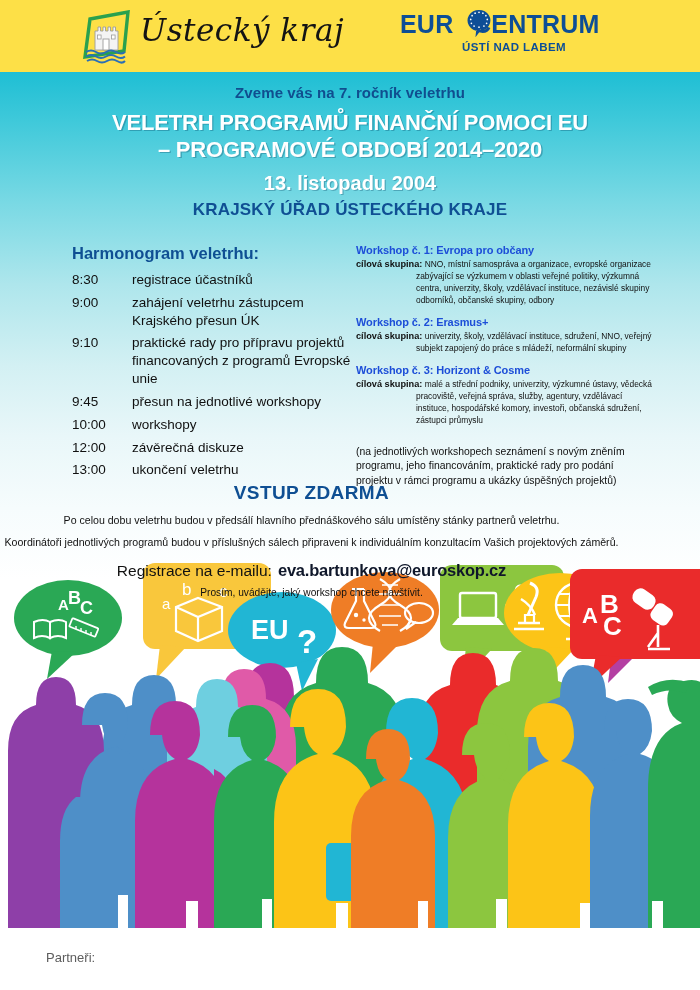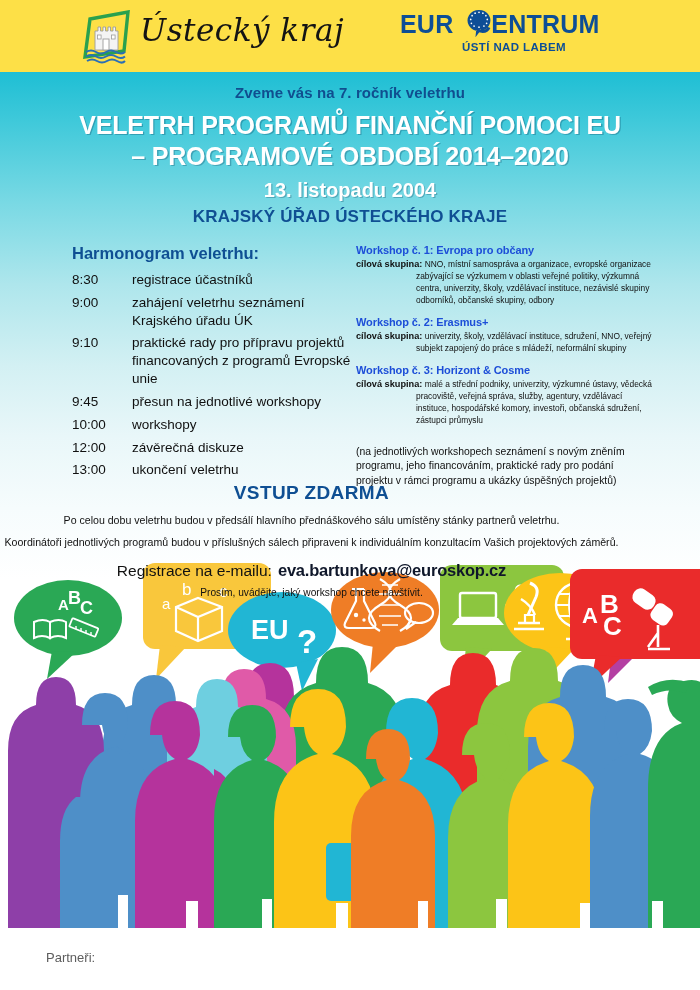--- a/index.html
+++ b/index.html
@@ -103,21 +103,21 @@
   }
   .kicker {
     font-weight: bold;
     font-size: 15px;
     color: #104e8f;
     letter-spacing: 0.1px;
     margin-bottom: 9px;
   }
   .title-main {
     font-weight: bold;
-    font-size: 25px;
+    font-size: 22px;
     color: #ffffff;
     line-height: 1.22;
     letter-spacing: -0.2px;
     text-shadow: 1.4px 1.4px 0 rgba(0,60,90,0.30);
   }
   .title-date {
     margin-top: 8px;
     font-weight: bold;
     font-size: 20px;
     color: #ffffff;
@@ -346,21 +346,21 @@
 
     <div class="col-left">
       <div class="section-head">Harmonogram veletrhu:</div>
 
       <div class="sched-row">
         <div class="sched-time">8:30</div>
         <div class="sched-desc">registrace účastníků</div>
       </div>
       <div class="sched-row">
         <div class="sched-time">9:00</div>
-        <div class="sched-desc">zahájení veletrhu seznámení Krajského úřadu ÚK</div>
+        <div class="sched-desc">zahájení veletrhu zástupcem Krajského přesun ÚK</div>
       </div>
       <div class="sched-row">
         <div class="sched-time">9:10</div>
         <div class="sched-desc">praktické rady pro přípravu projektů financovaných z programů Evropské unie</div>
       </div>
       <div class="sched-row">
         <div class="sched-time">9:45</div>
         <div class="sched-desc">přesun na jednotlivé workshopy</div>
       </div>
       <div class="sched-row">

